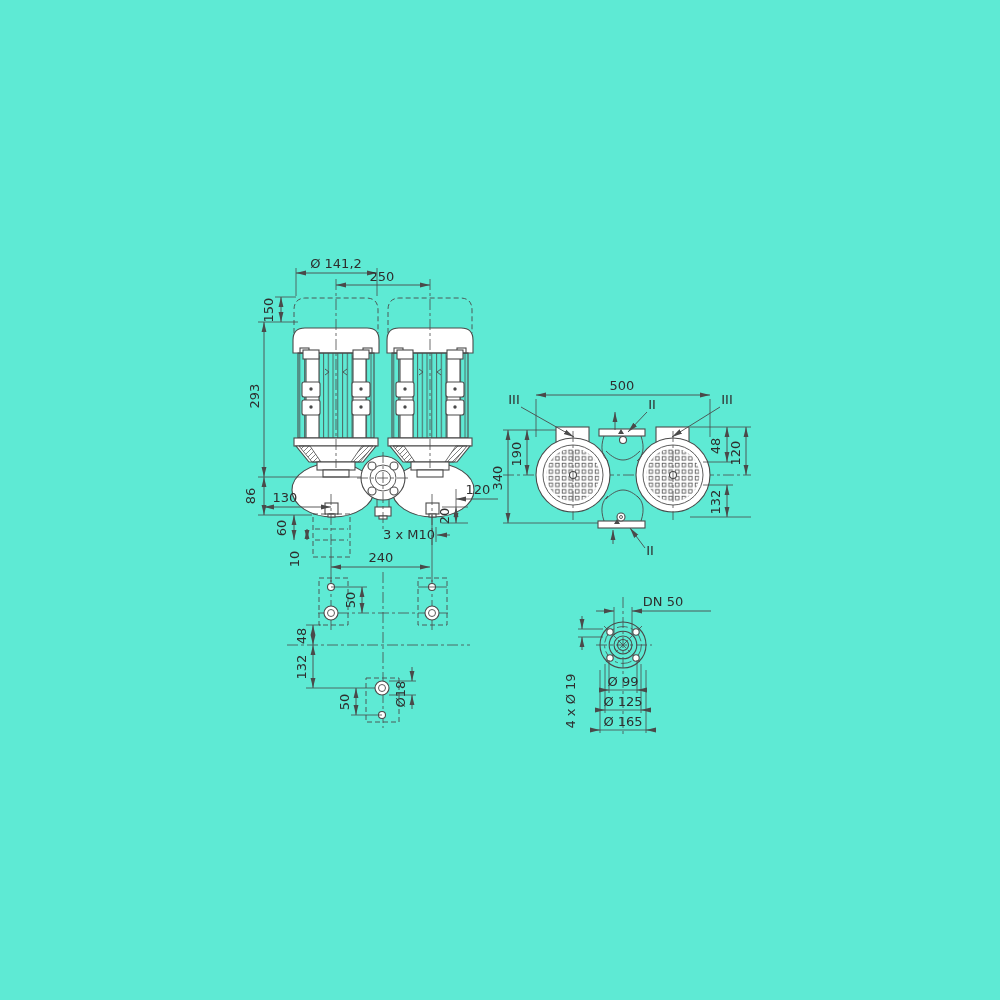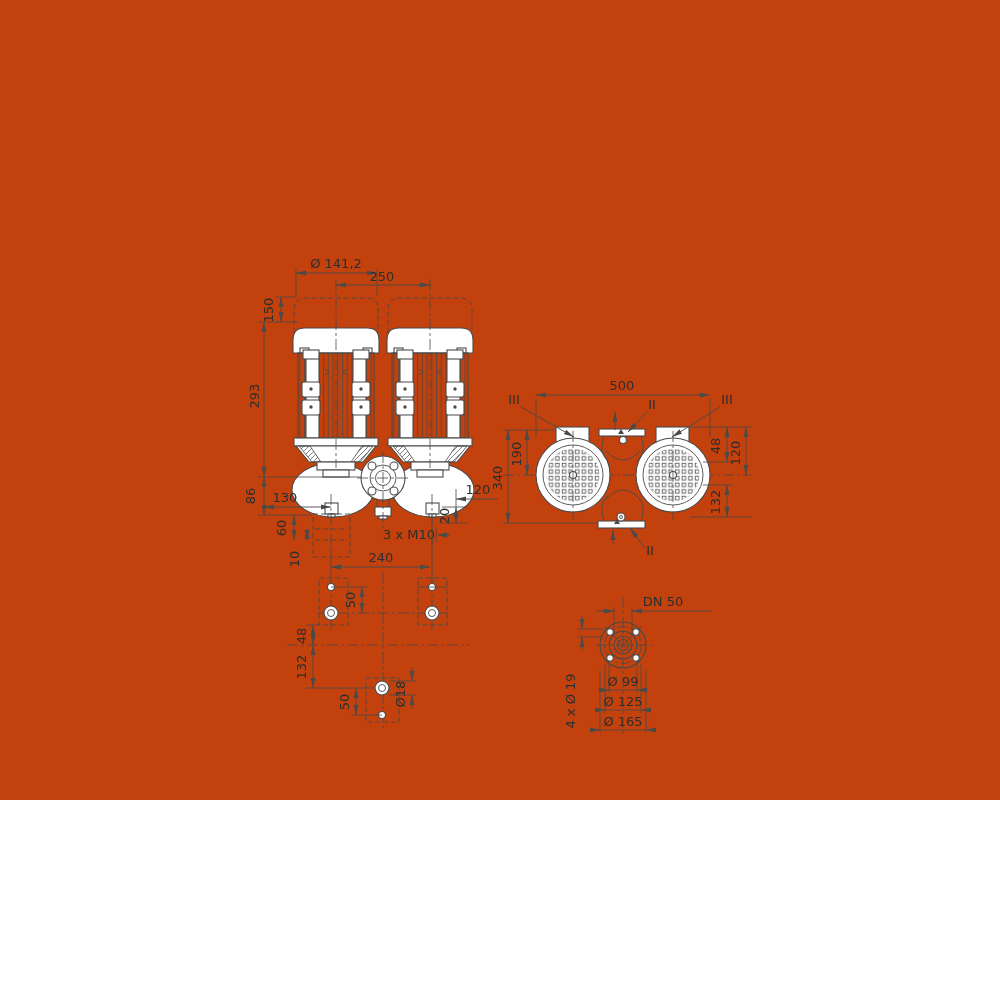--- a/index.html
+++ b/index.html
@@ -1,16 +1,16 @@
 <!DOCTYPE html>
 <html><head>
 <meta charset="utf-8">
 <style>
   html,body{margin:0;padding:0;background:#fff;}
-  #stage{position:relative;width:1000px;height:800px;background:#c2410c;overflow:hidden;
+  #stage{position:relative;width:1000px;height:1000px;background:#5eead4;overflow:hidden;
          font-family:"DejaVu Sans", "Liberation Sans", sans-serif;}
   svg{position:absolute;left:0;top:0;}
   svg text{font-family:"DejaVu Sans","Liberation Sans",sans-serif;font-size:13px;fill:#2e2e2e;}
   .geo{stroke:#4a4a4a;stroke-width:1.1;fill:none;stroke-linecap:butt;}
   .geow{stroke:#4a4a4a;stroke-width:1.1;fill:#ffffff;}
   .thin{stroke:#4a4a4a;stroke-width:0.9;fill:none;}
   .dash{stroke:#4a4a4a;stroke-width:0.9;fill:none;stroke-dasharray:5 3;}
   .cl{stroke:#4a4a4a;stroke-width:0.8;fill:none;stroke-dasharray:11 3 3 3;}
   .dim{stroke:#4a4a4a;stroke-width:0.9;fill:none;marker-start:url(#arr);marker-end:url(#arr);}
   .dimE{stroke:#4a4a4a;stroke-width:0.9;fill:none;marker-end:url(#arr);}

